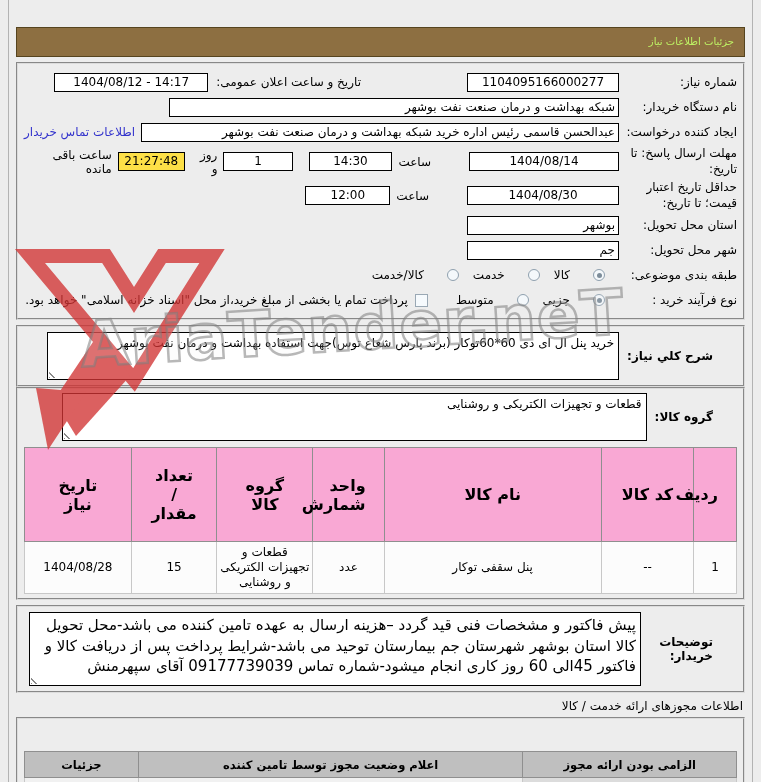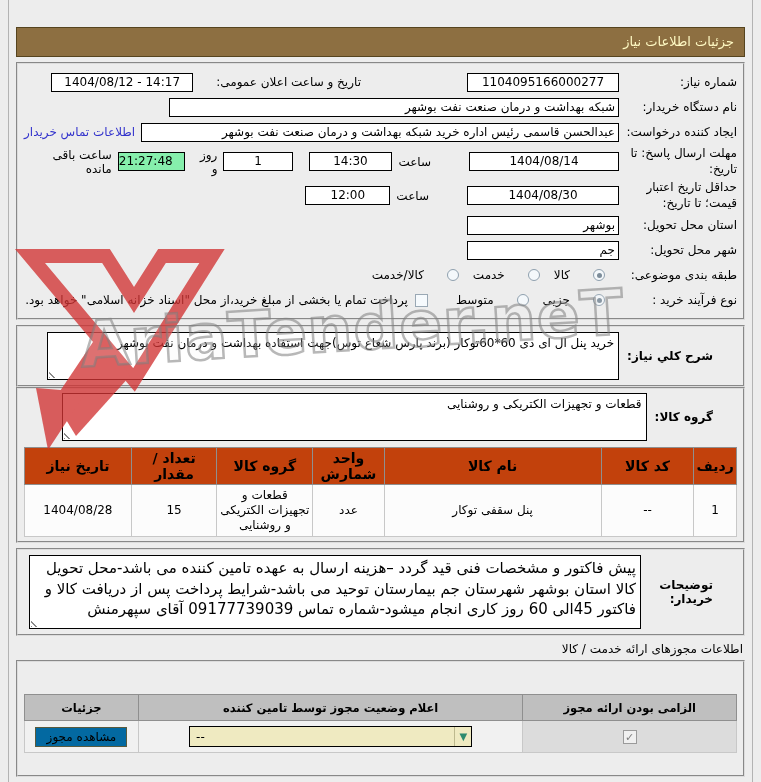--- a/index.html
+++ b/index.html
@@ -15,22 +15,22 @@
   }
   .frame-line { position:absolute; top:0; bottom:0; width:0; border-left:1px solid #b3b3b3; }
   .frame-left { left:8px; }
   .frame-right { right:8px; }
 
   .content { position:relative; margin:0 16px; }
 
   .title-bar {
     margin-top:27px; height:30px;
     background:#8d6f41; border:1px solid #56441f;
-    color:#fef9c3; line-height:28px; padding:0 10px;
-    font-size:13px;
+    color:#bef264; line-height:28px; padding:0 10px;
+    font-size:10px;
   }
 
   .gb {
     border:2px groove #dcdcdc;
     background:transparent;
     padding:4px 6px;
   }
   .gb1 { margin-top:5px; }
 
   .row { display:flex; align-items:center; margin:3px 0; min-height:22px; }
@@ -42,27 +42,27 @@
     height:19px; line-height:17px; padding:0 3px;
     overflow:hidden; white-space:nowrap;
     font-size:12px;
   }
   .ltr { direction:ltr; }
   .center { text-align:center; }
   .w-date { width:152px;margin-left:32px; }
   .w-time { width:85px; }
   .w-days { width:70px; }
   .w-need { width:152px; }
-  .w-ann  { width:142px; }
+  .w-ann  { width:154px; }
   .w-org  { width:450px; }
   .w-creator { width:505px; }
-  .countdown { width:68px; background:#86efac; border:1px solid #000; height:19px; line-height:17px; direction:ltr; }
+  .countdown { width:68px; background:#fde047; border:1px solid #000; height:19px; line-height:17px; text-align:center; direction:ltr; }
   .link { color:#3333cc; margin-right:6px; white-space:nowrap; cursor:pointer; }
 
-  .sp-ann { margin-right:106px; margin-left:23px; white-space:nowrap; }
+  .sp-ann { margin-right:106px; margin-left:8px; white-space:nowrap; }
   .mr6 { margin-right:6px; } .ml6 { margin-left:6px; }
   .mr16 { margin-right:16px; }
 
   .radio {
     flex:none; width:12px; height:12px; border-radius:50%;
     border:1px solid #8fa0ae; background:#f4f8fb;
     display:inline-flex; align-items:center; justify-content:center;
   }
   .radio.sel::after { content:""; width:5px; height:5px; border-radius:50%; background:#7d8d9a; }
   .opt { display:flex; align-items:center; gap:23px; margin-right:14px; }
@@ -87,22 +87,22 @@
   .tb-desc { width:572px; height:48px; }
   .tb-group { width:585px; height:48px; }
   .tb-notes { width:612px; height:74px; font-size:15px; }
 
   .sec-header { margin:6px 2px 4px; }
   .bold { font-weight:bold; }
 
   table { border-collapse:collapse; width:100%; table-layout:fixed; }
   .goods-table { margin-top:6px; }
   .goods-table th {
-    background:#c2410c; border:1px solid #8f8f8f;
-    font-size:14px; font-weight:bold; height:30px; padding:2px;
+    background:#f9a8d4; border:1px solid #8f8f8f;
+    font-size:16px; font-weight:bold; height:30px; padding:18px;
   }
   .goods-table td {
     background:#fcfcfc; border:1px solid #c8c8c8;
     text-align:center; padding:3px 2px; height:44px; font-size:12px; line-height:1.25;
   }
   .permits-gb { margin-top:3px; padding:32px 6px 22px; }
   .permits-table th {
     background:#bfbfbf; border:1px solid #8f8f8f;
     font-size:11.5px; font-weight:bold; height:26px; padding:2px;
   }

